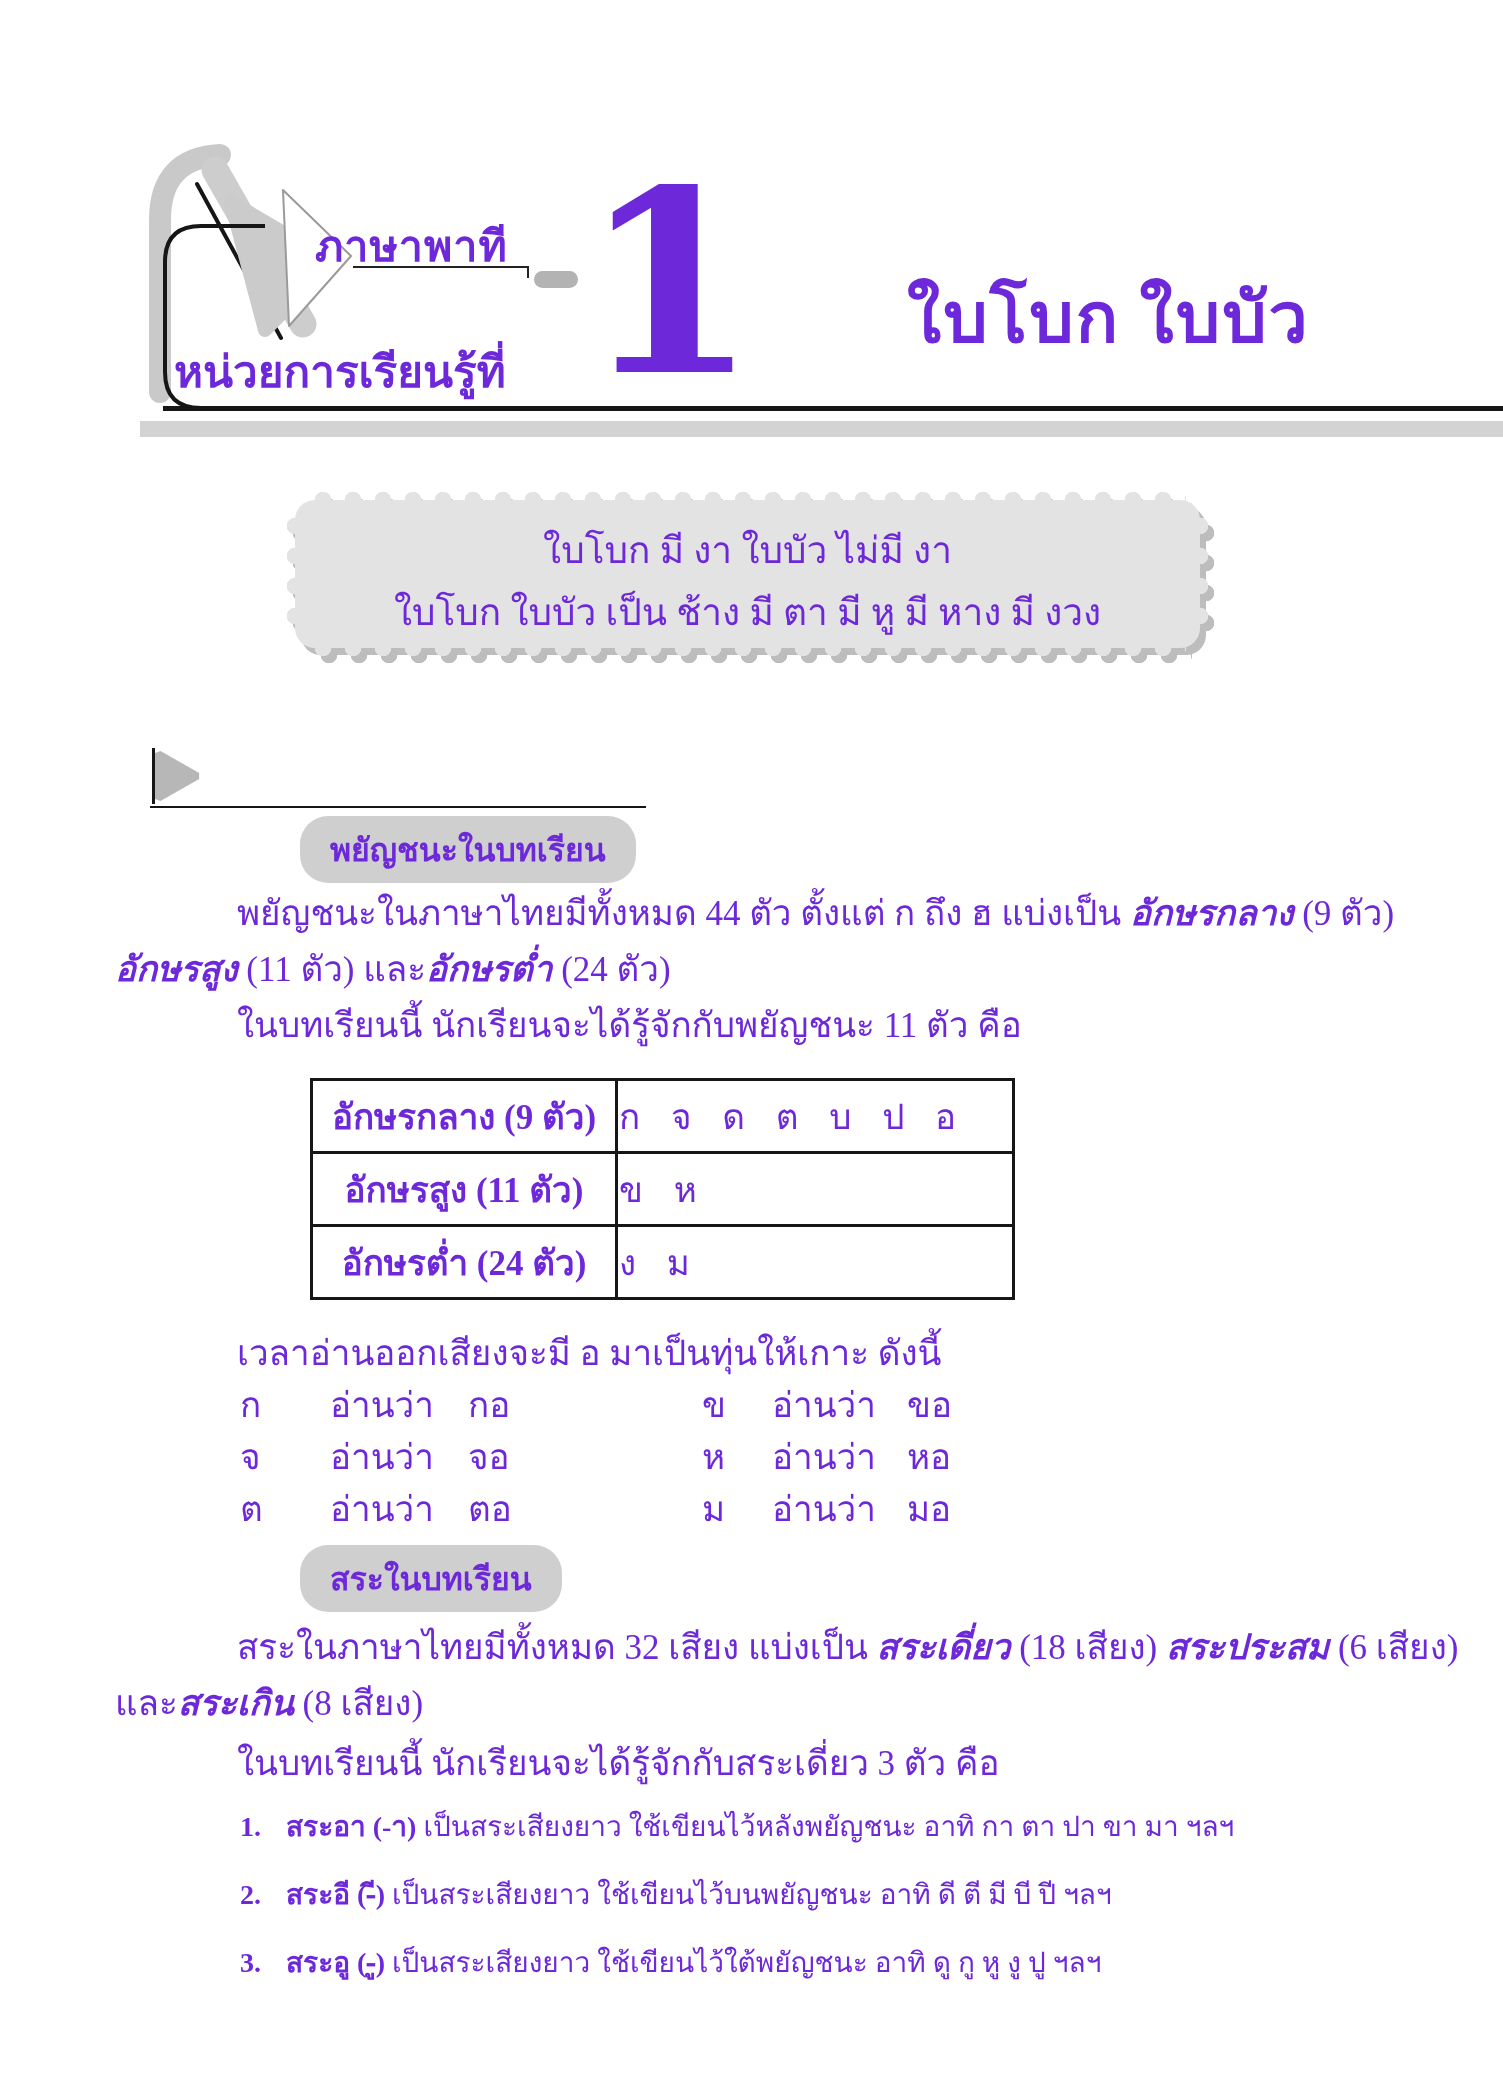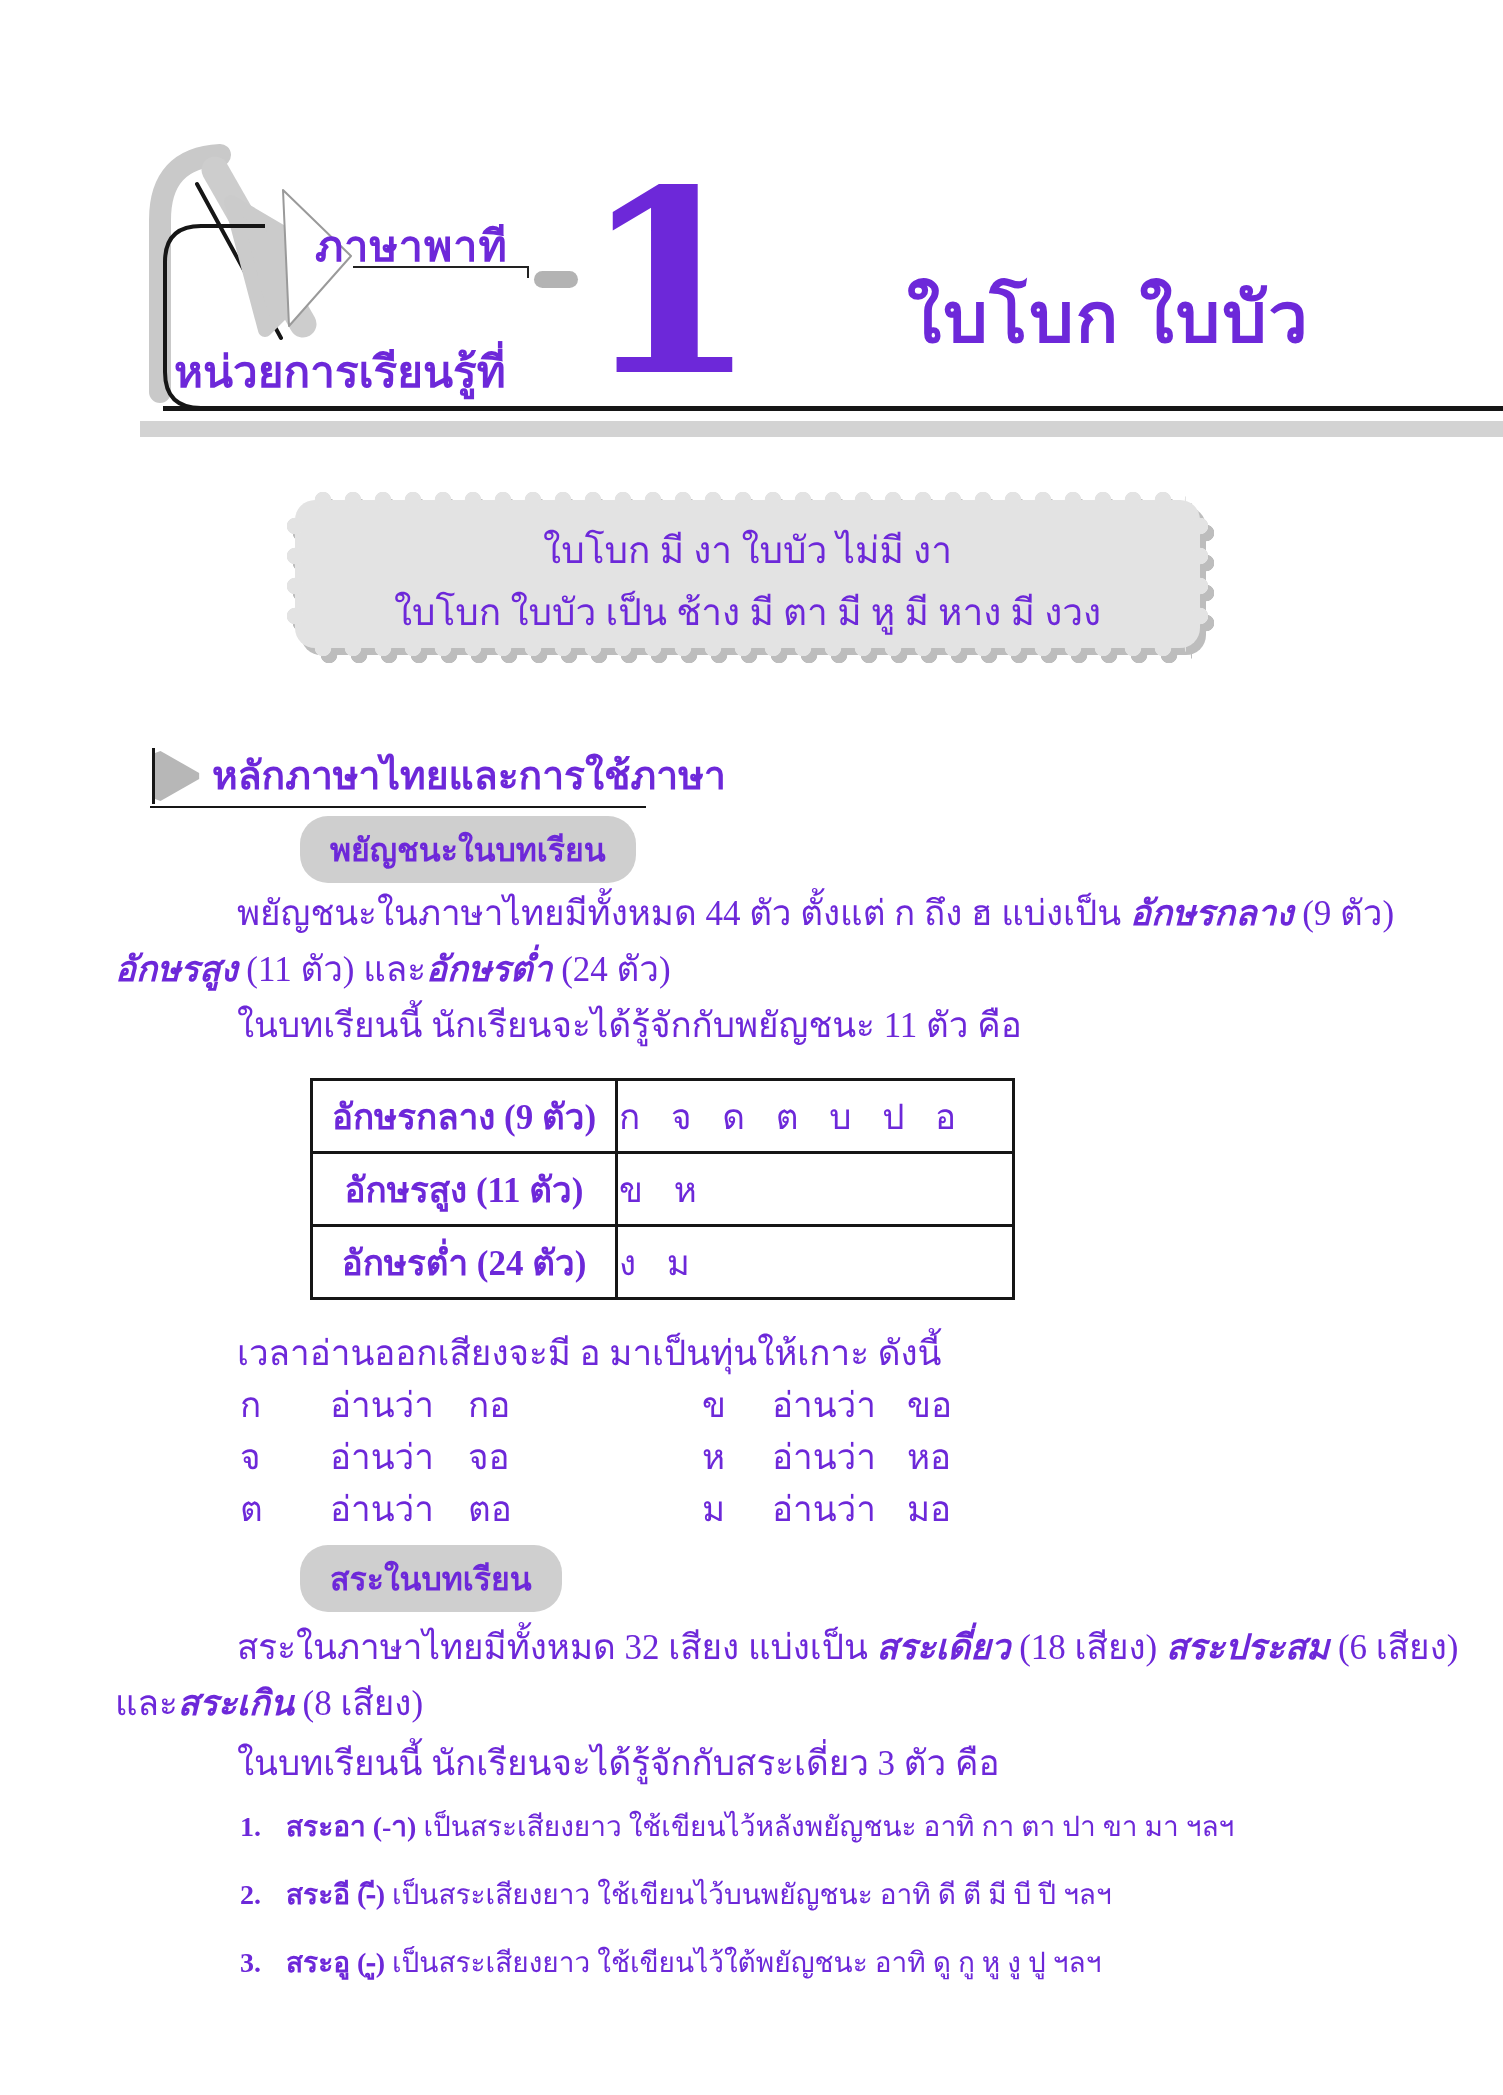--- a/index.html
+++ b/index.html
@@ -133,21 +133,20 @@
     <div class="bump-l"></div>
     <div class="bump-r"></div>
     <div class="poem">
       <div>ใบโบก มี งา ใบบัว ไม่มี งา</div>
       <div>ใบโบก ใบบัว เป็น ช้าง มี ตา  มี หู มี หาง มี งวง</div>
     </div>
   </div>
 
   <div class="sec-icon-line"></div>
   <div class="sec-icon-arrow"></div>
-  <div class="sec-title">หลักภาษาไทยและการใช้ภาษา</div>
   <div class="sec-underline"></div>
 
   <div class="badge badge-consonant">พยัญชนะในบทเรียน</div>
 
   <div class="bodyline indent" style="top:888px"><span>พยัญชนะในภาษาไทยมีทั้งหมด 44 ตัว ตั้งแต่ ก ถึง ฮ แบ่งเป็น </span><span class="bi">อักษรกลาง</span><span> (9 ตัว)</span></div>
 
   <div class="bodyline" style="top:944px"><span class="bi">อักษรสูง</span><span> (11 ตัว) และ</span><span class="bi">อักษรต่ำ</span><span> (24 ตัว)</span></div>
 
   <div class="bodyline indent" style="top:1000px">ในบทเรียนนี้ นักเรียนจะได้รู้จักกับพยัญชนะ 11 ตัว คือ</div>
 

